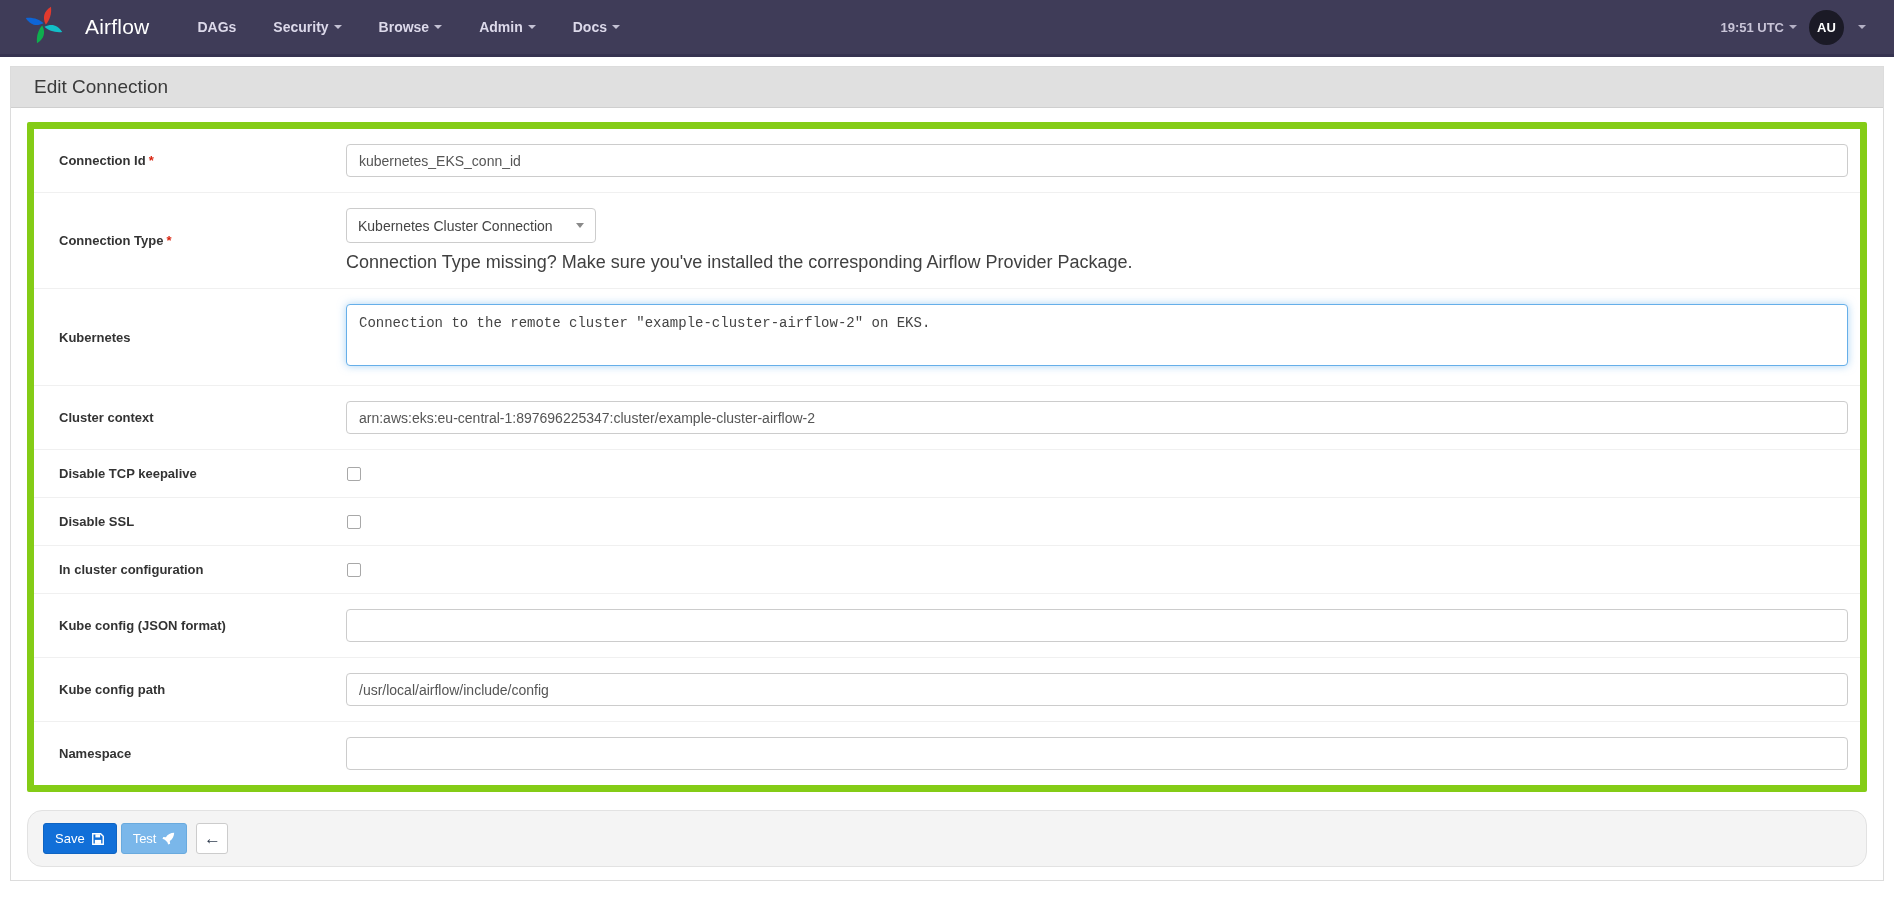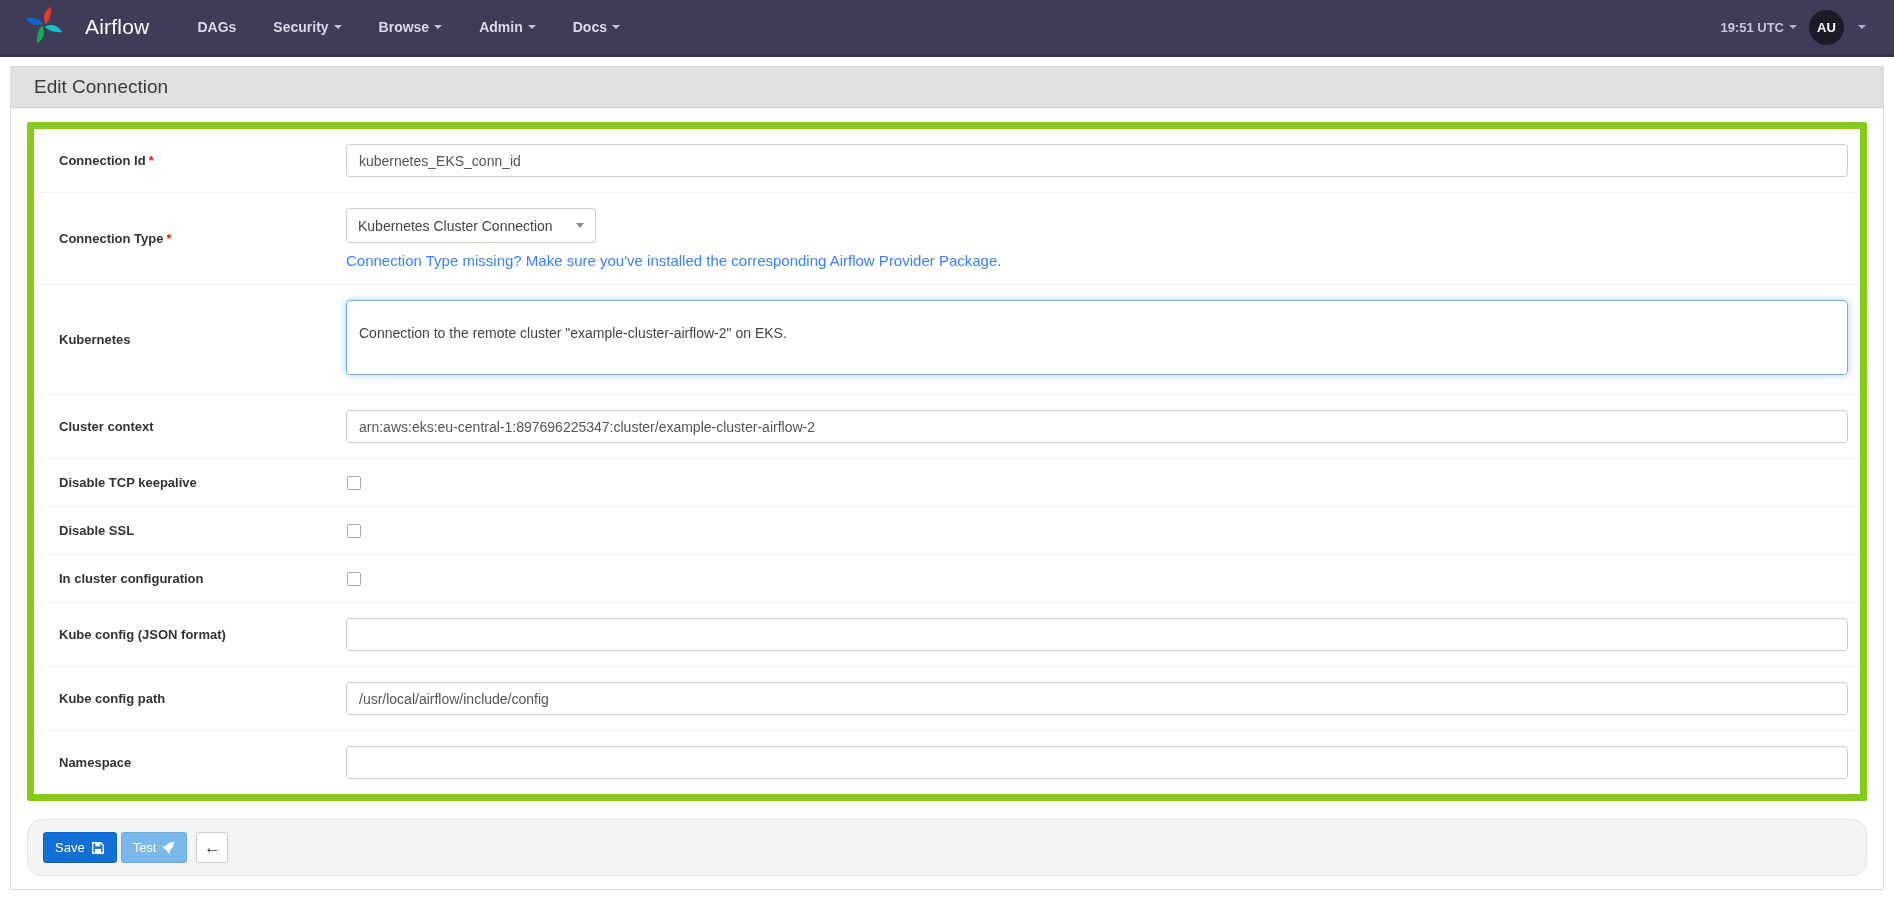--- a/index.html
+++ b/index.html
@@ -65,26 +65,26 @@
   .select-mock {
     width:250px; height:35px; border:1px solid #ccc; border-radius:4px;
     background:#fff; display:flex; align-items:center; justify-content:space-between;
     padding:0 11px; font-size:14px; color:#444; cursor:pointer;
   }
   .sel-caret {
     width:0; height:0;
     border-left:4px solid transparent; border-right:4px solid transparent;
     border-top:5px solid #8a8a8a;
   }
-  .help { margin-top:9px; font-size:15px; color:#3b82f6; }
+  .help { margin-top:9px; font-size:18px; color:#404040; }
   .tarea {
-    width:100%; height:75px; border:1px solid #66afe9; border-radius:4px;
+    width:100%; height:62px; border:1px solid #66afe9; border-radius:4px;
     box-shadow:0 0 8px rgba(102,175,233,.55);
-    padding:24px 12px; font-size:14px; color:#444; resize:none;
-    font-family:Liberation Sans, sans-serif; outline:none;
+    padding:10px 12px; font-size:14px; color:#444; resize:none;
+    font-family:Liberation Mono, monospace; outline:none;
   }
   .cbox {
     -webkit-appearance:none; appearance:none;
     width:14px; height:14px; border:1px solid #a8a8a8; border-radius:2px;
     background:#fff; margin:0 0 0 1px; cursor:pointer; display:block;
   }
 
   
   .footer-well {
     margin-top:18px; background:#f4f4f4;

